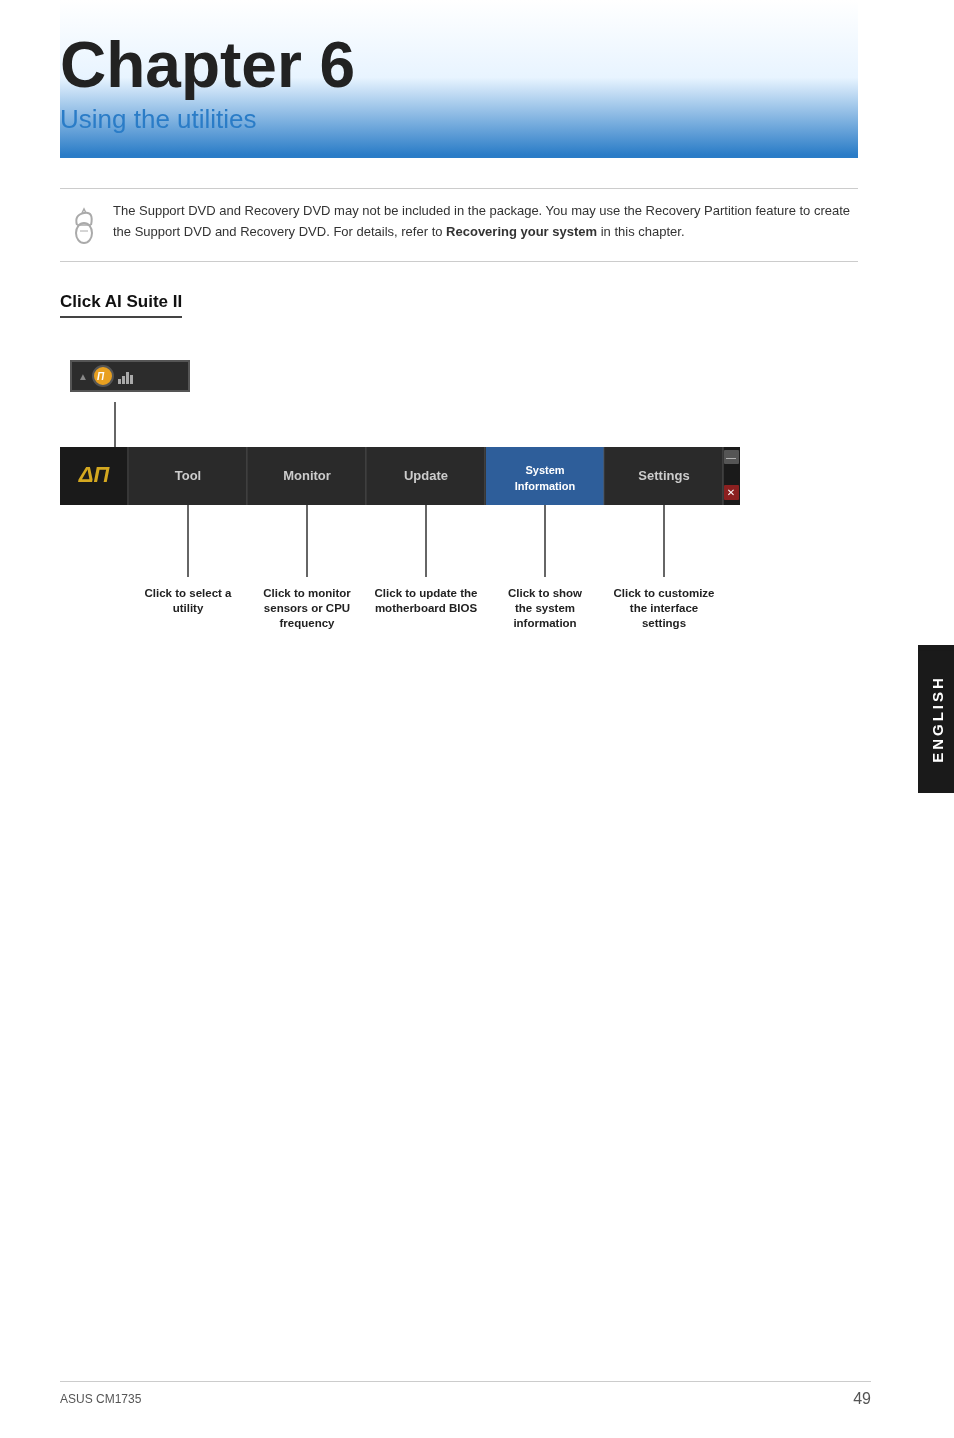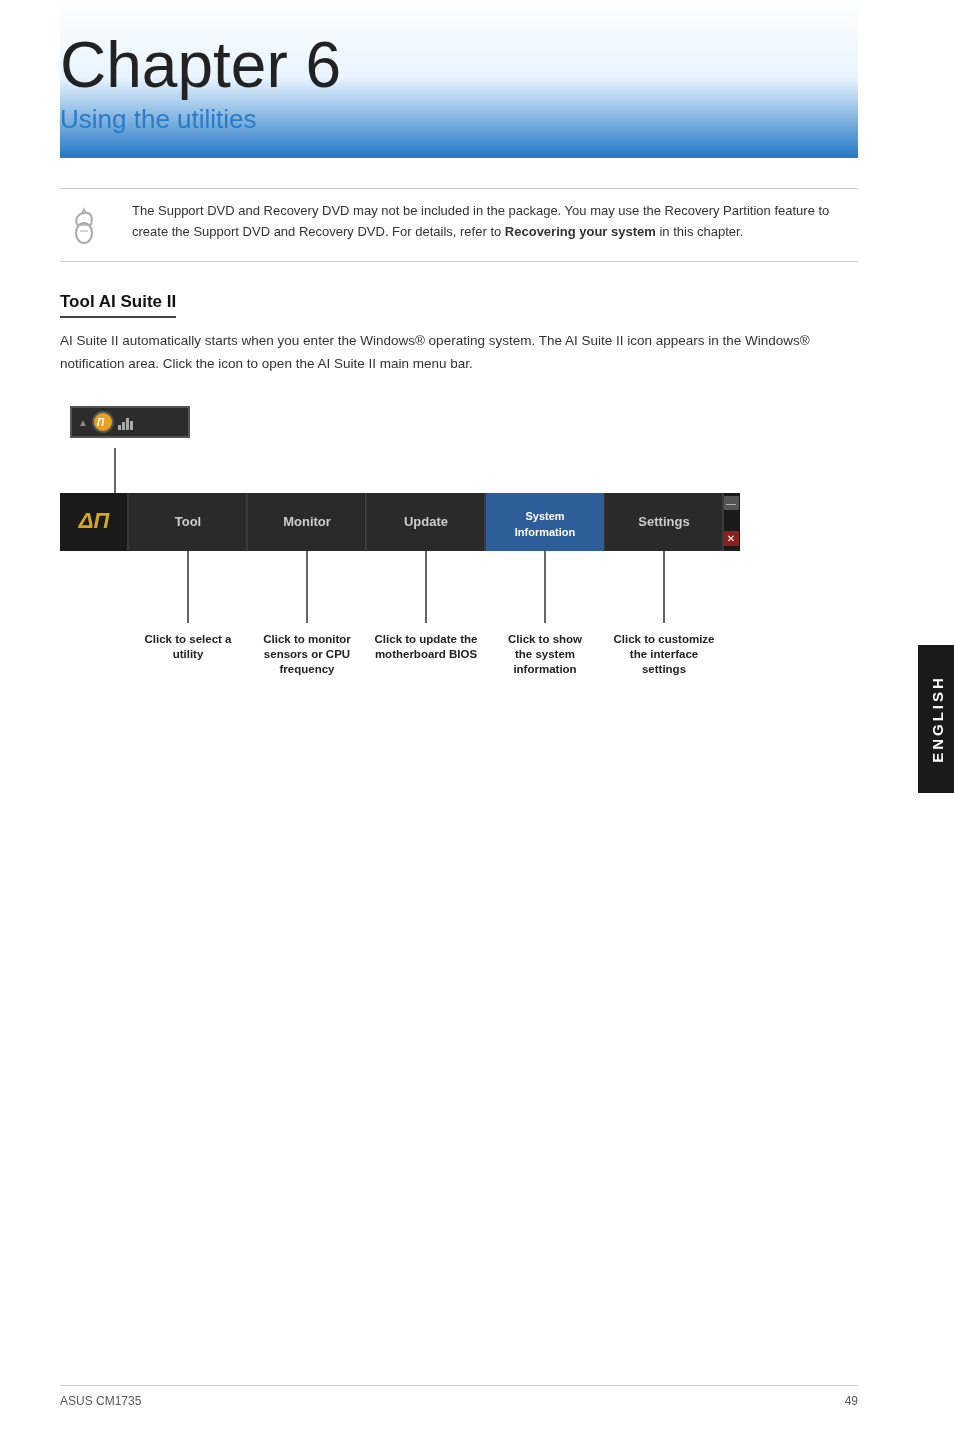--- a/index.html
+++ b/index.html
@@ -40,42 +40,42 @@
     
     .chapter-header {
       background: linear-gradient(to bottom, #fff 0%, #e8f4ff 50%, #2a7cc7 100%);
       padding: 30px 0 20px 0;
       margin-bottom: 30px;
       border-bottom: 3px solid #2a7cc7;
     }
 
     .chapter-title {
       font-size: 64px;
-      font-weight: 400;
+      font-weight: 700;
       color: #222;
       line-height: 1.1;
       font-family: Arial Black, Arial, sans-serif;
     }
 
     .chapter-subtitle {
       font-size: 26px;
       font-weight: normal;
       color: #2a7cc7;
       margin-top: 4px;
     }
 
     
     .note-box {
       display: flex;
       align-items: flex-start;
       border-top: 1px solid #ccc;
       border-bottom: 1px solid #ccc;
       padding: 12px 0;
       margin-bottom: 30px;
-      gap: 24px;
+      gap: 5px;
     }
 
     .note-icon {
       width: 48px;
       height: 48px;
       flex-shrink: 0;
       display: flex;
       align-items: center;
       justify-content: center;
     }
@@ -160,35 +160,35 @@
       display: inline-block;
       width: 3px;
       background: #aaa;
     }
 
     
     .page-footer {
       position: absolute;
       bottom: 30px;
       left: 60px;
-      right: 96px;
+      right: 83px;
       display: flex;
       justify-content: space-between;
       align-items: center;
       border-top: 1px solid #ccc;
       padding-top: 8px;
     }
 
     .footer-left {
       font-size: 12px;
       color: #555;
     }
 
     .footer-right {
-      font-size: 12px;
+      font-size: 16px;
       color: #555;
       text-align: right;
     }
 
     
     .diagram-svg-container {
       position: relative;
       width: 720px;
       margin-top: 10px;
     }
@@ -214,22 +214,21 @@
         <line x1="16" y1="26" x2="24" y2="26" stroke="#aaa" stroke-width="1"></line>
         <path d="M18 8 L20 4 L22 8" fill="none" stroke="#aaa" stroke-width="1.5"></path>
       </svg>
     </div>
     <div class="note-text">
       The Support DVD and Recovery DVD may not be included in the package. You may use the Recovery Partition feature to create the Support DVD and Recovery DVD. For details, refer to <strong>Recovering your system</strong> in this chapter.
     </div>
   </div>
 
   <div>
-    <div class="section-heading">Tool AI Suite II</div>
-    <div class="section-body">AI Suite II automatically starts when you enter the Windows® operating system. The AI Suite II icon appears in the Windows® notification area. Click the icon to open the AI Suite II main menu bar.</div>
+    <div class="section-heading">Click AI Suite II</div>
   </div>
 
   <div class="diagram-area">
 
     <div style="display:flex; align-items:center; margin-bottom:0; margin-left:10px;">
       <div class="notification-bar">
         <span class="notif-triangle">▲</span>
         <div class="notif-icon-circle">
           <svg viewBox="0 0 14 14" width="14" height="14">
             <text x="1" y="11" font-size="10" font-weight="bold" fill="#fff" font-style="italic">Π</text>

